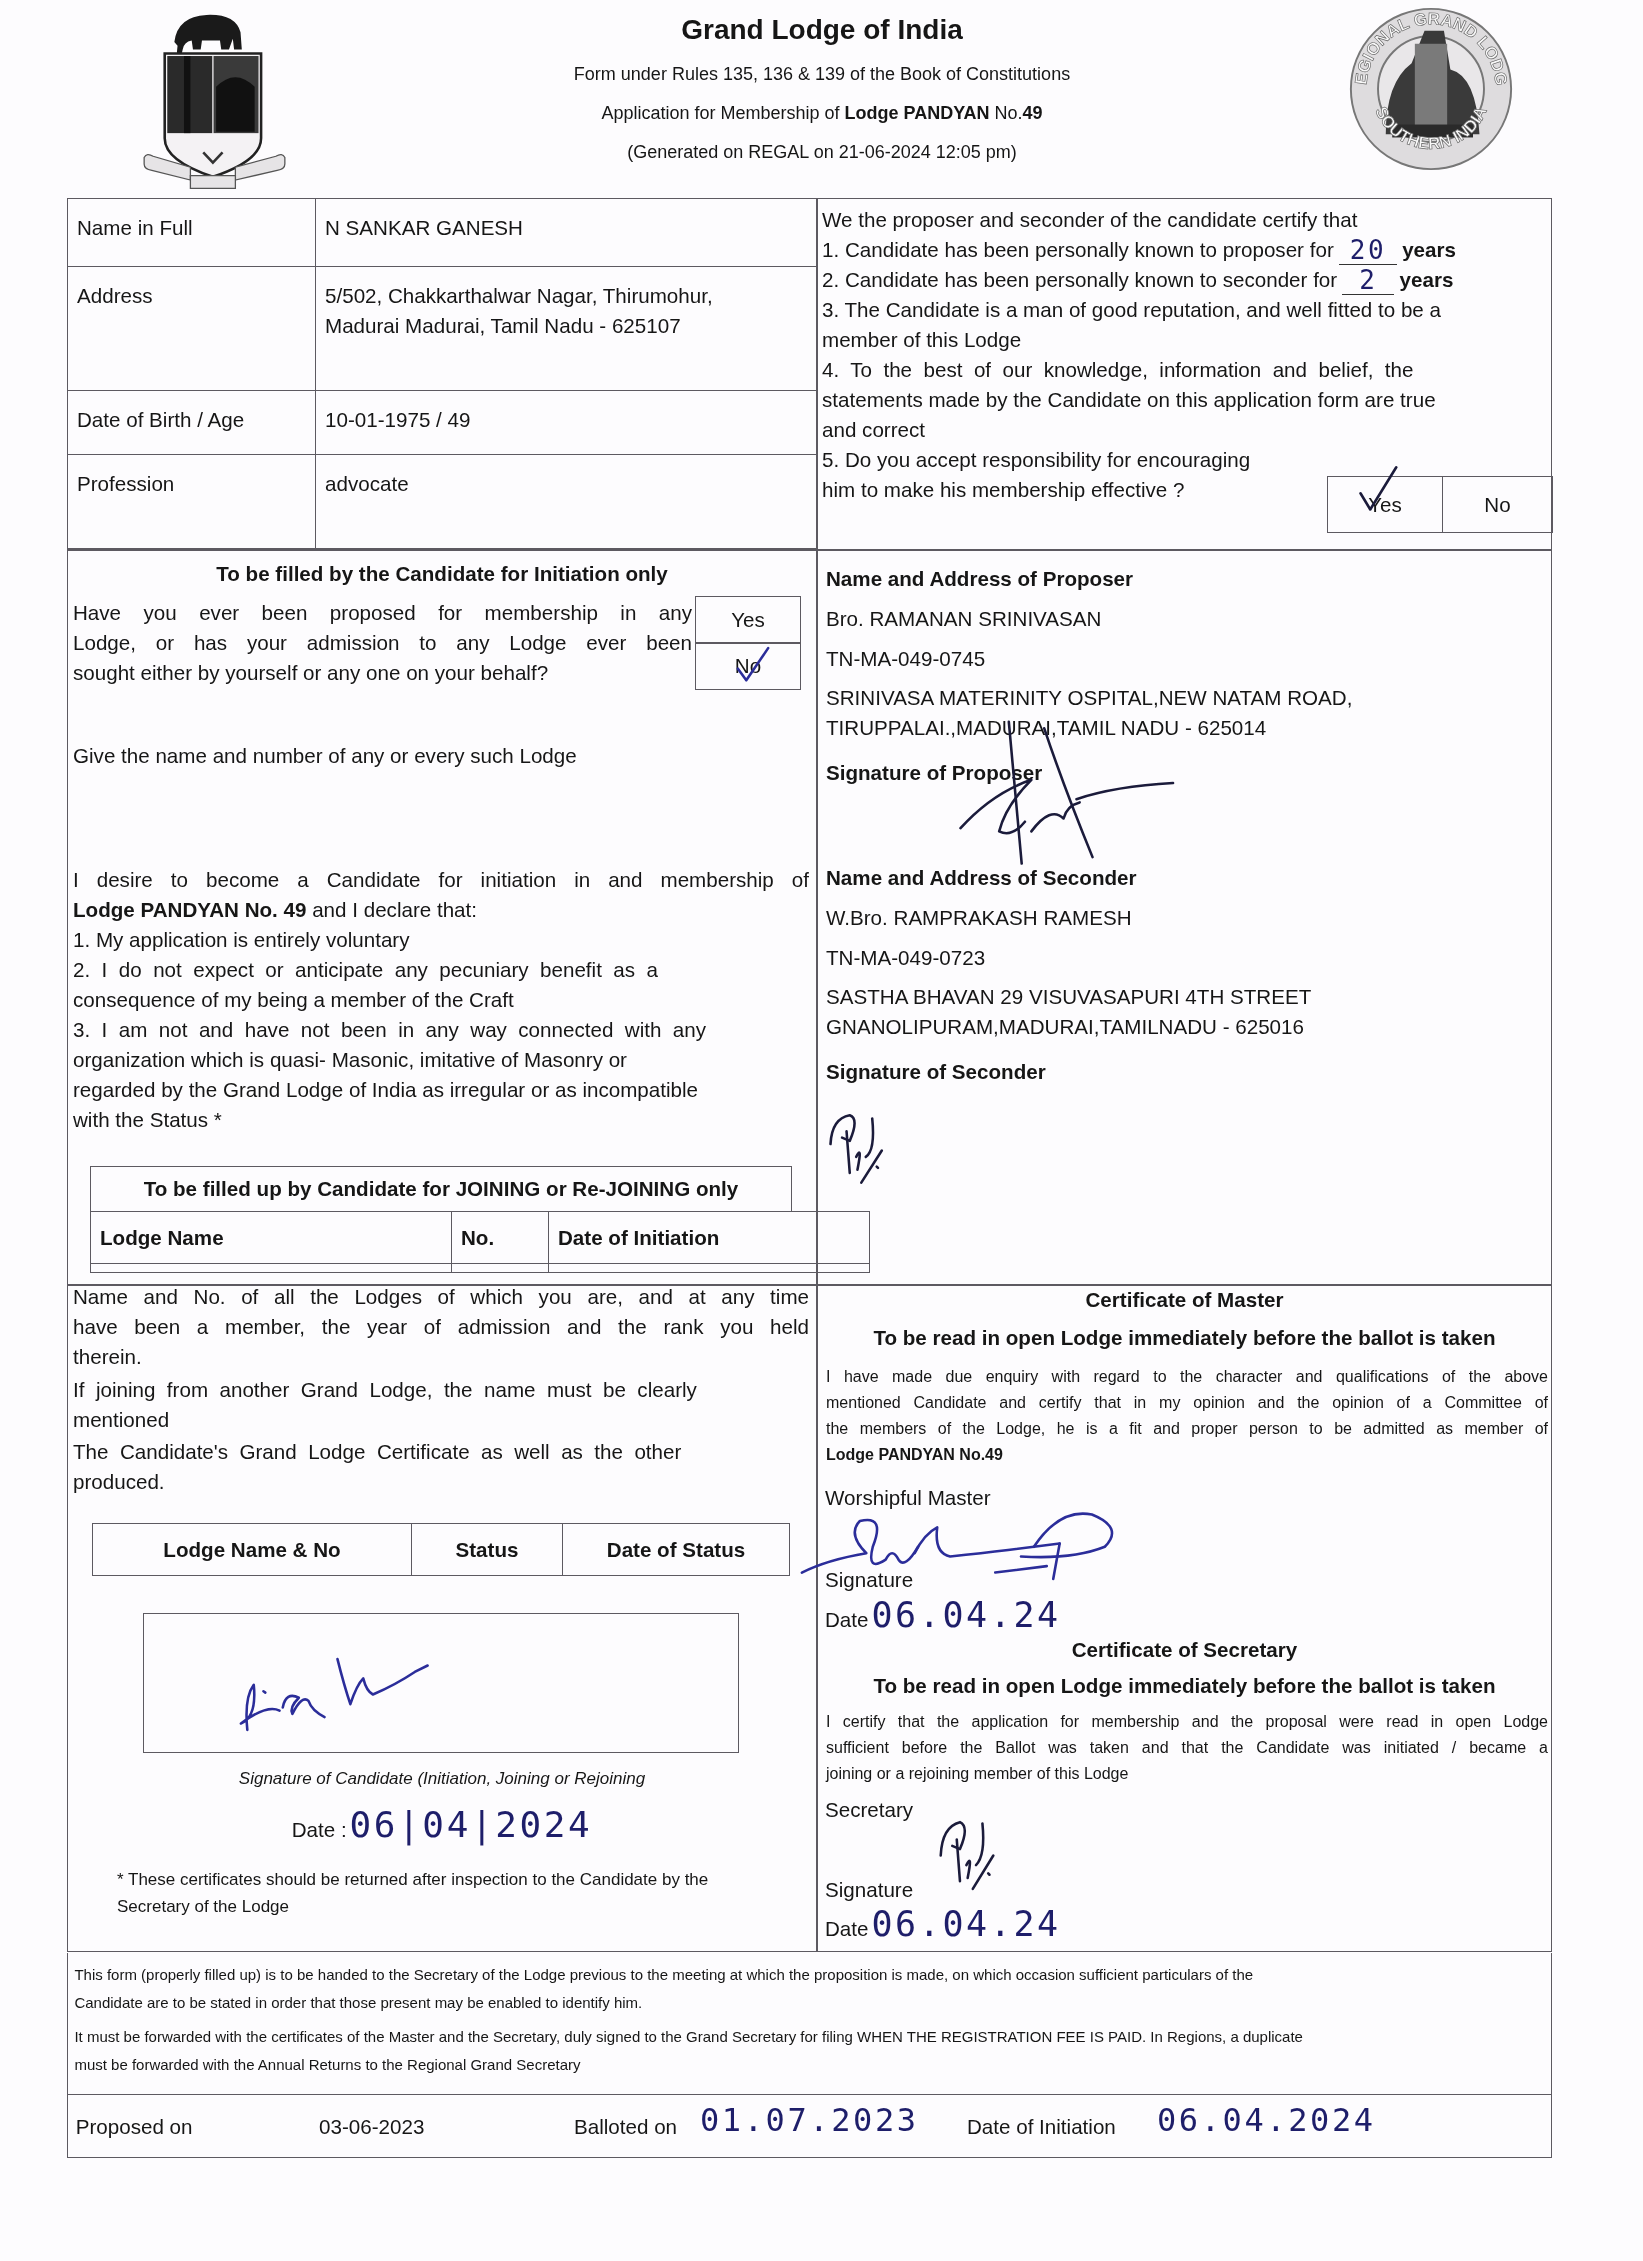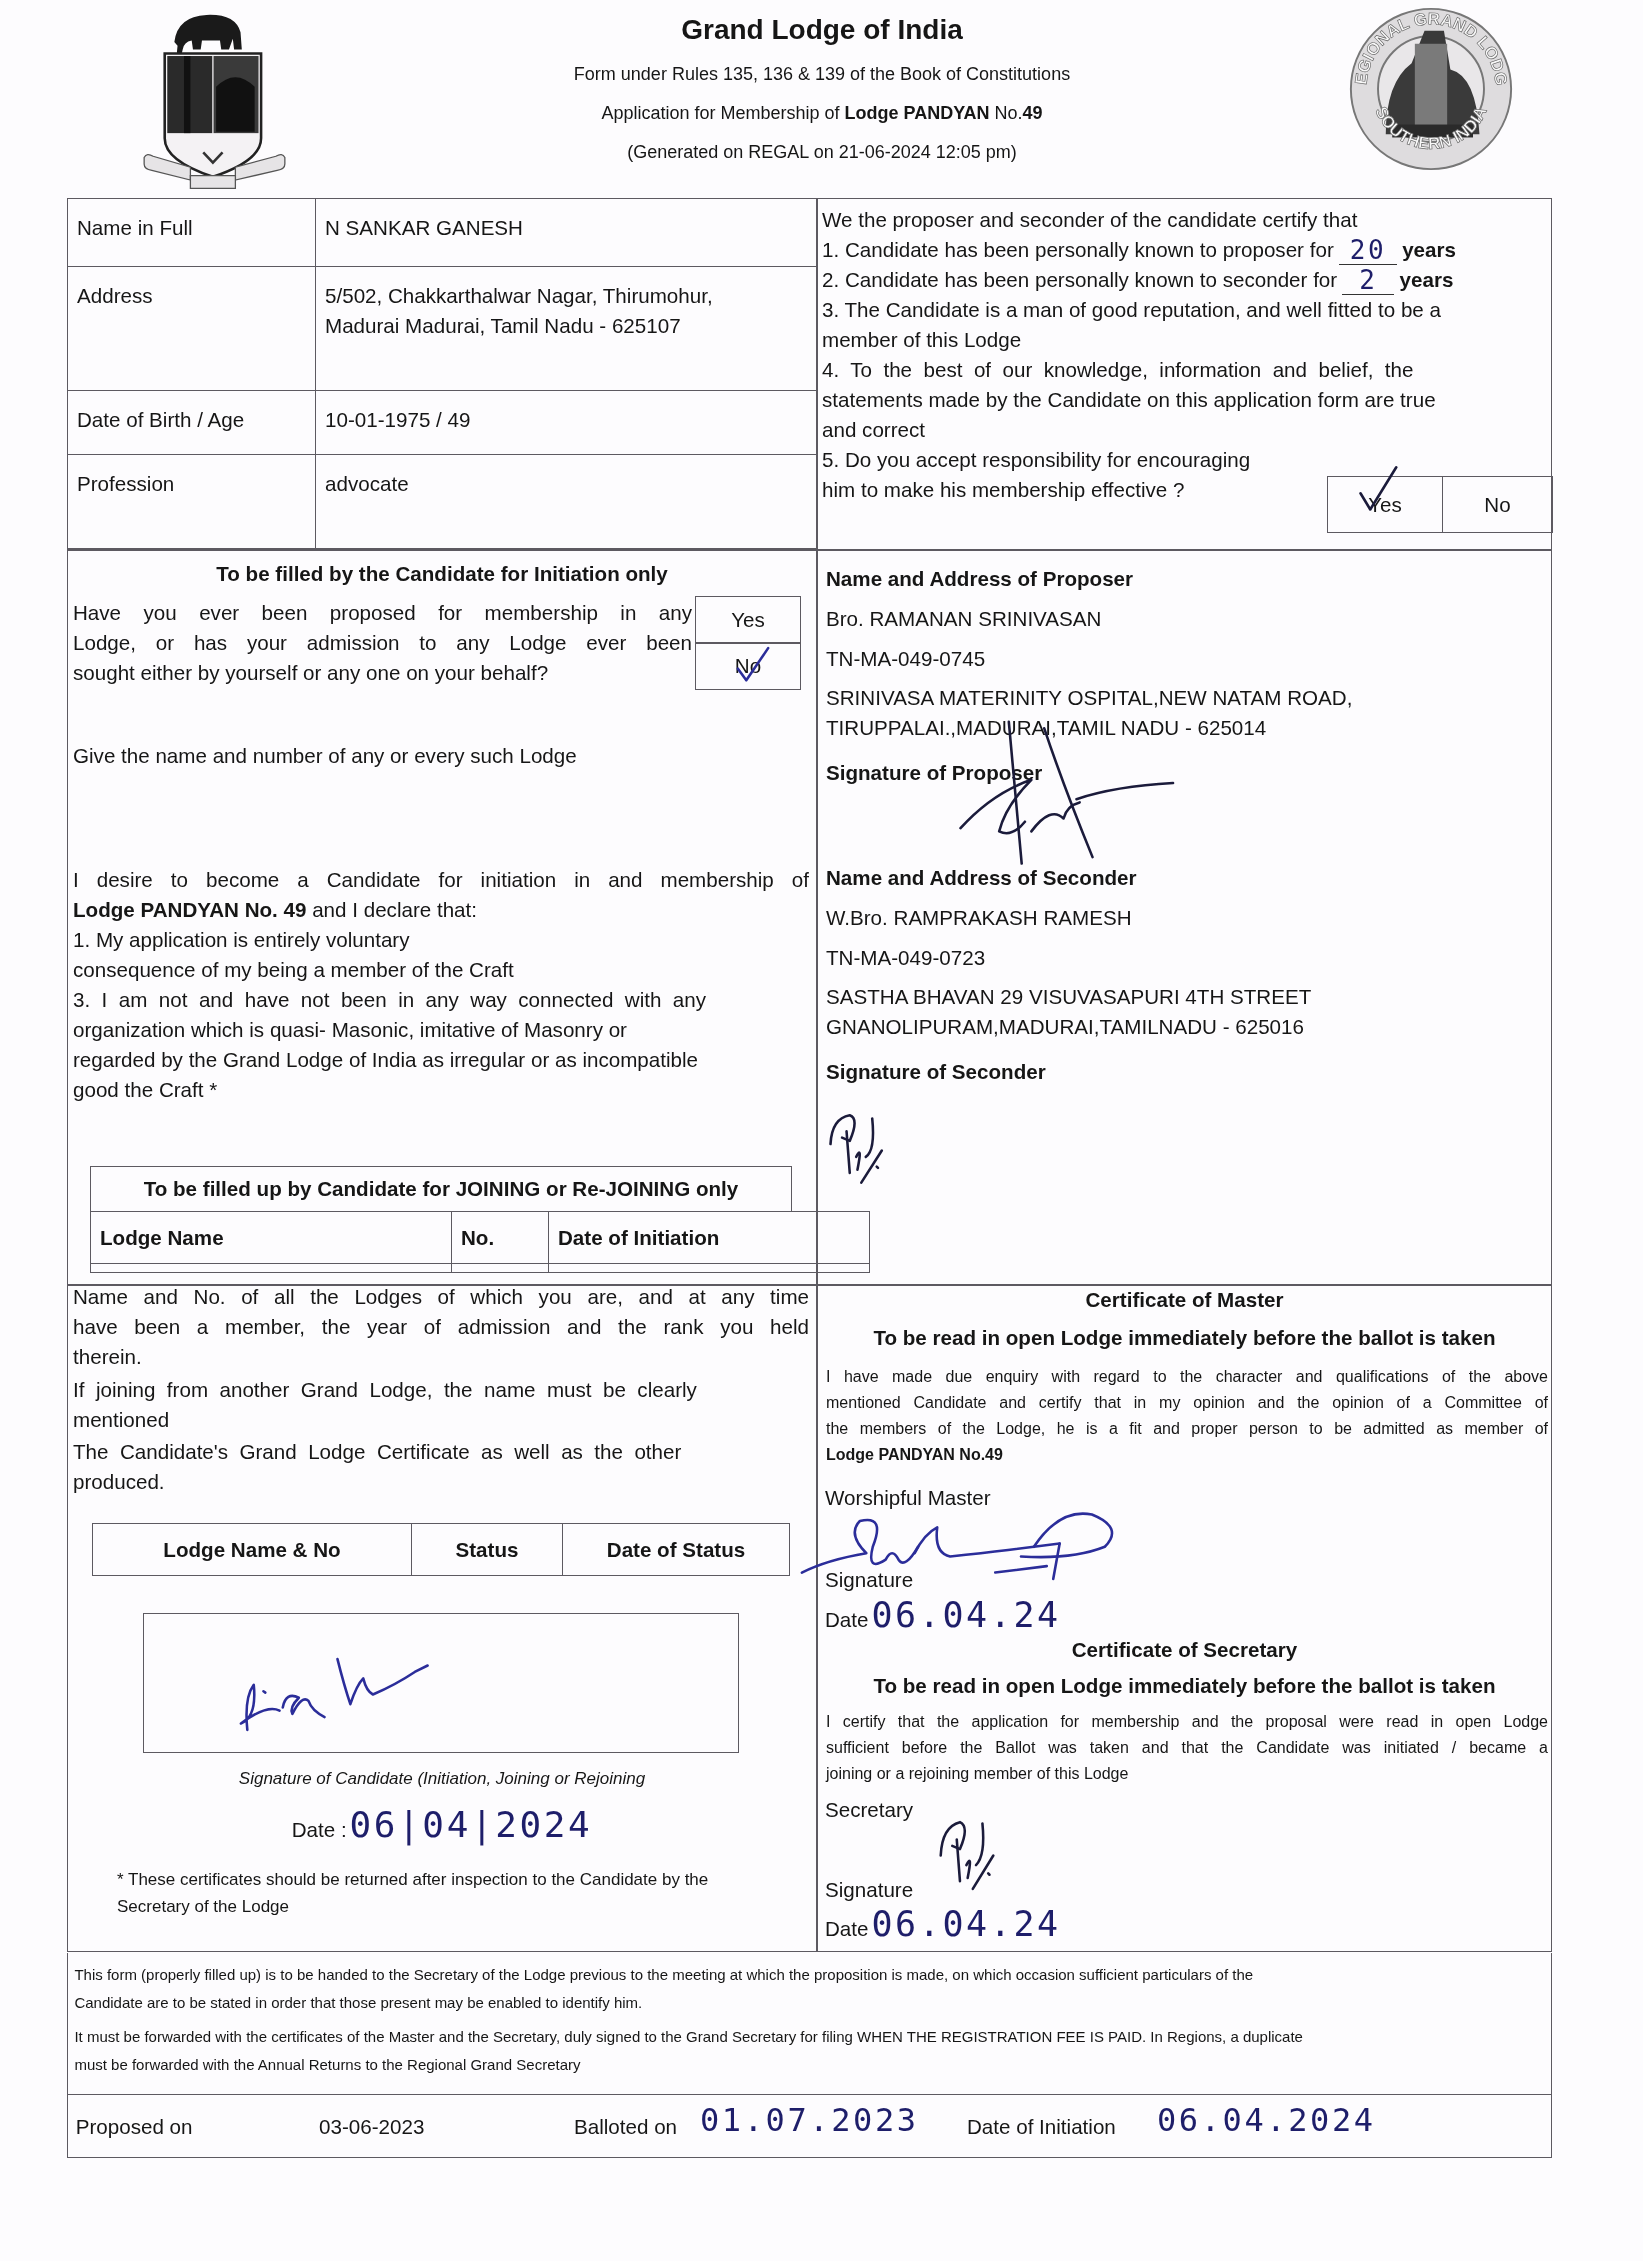--- a/index.html
+++ b/index.html
@@ -163,25 +163,26 @@
   <svg class="sig" style="left:32px; top:0px;" width="52" height="45" viewBox="0 0 80 70">
       <path d="M15 40 L28 58 L62 8"></path>
     </svg>
 </div>
 <div class="abs txt" style="left:73px; top:741px;">Give the name and number of any or every such Lodge</div>
 
 <div class="abs txt" style="left:73px; top:865px; width:736px;">
   <div style="text-align:justify; text-align-last:justify;">I desire to become a Candidate for initiation in and membership of</div>
   <div><span class="b">Lodge PANDYAN No. 49</span><span> and I declare that:</span></div>
   <div>1. My application is entirely voluntary</div>
+  <div style="white-space:pre;">2.  I  do  not  expect  or  anticipate  any  pecuniary  benefit  as  a</div>
   <div>consequence of my being a member of the Craft</div>
   <div style="white-space:pre;">3.  I  am  not  and  have  not  been  in  any  way  connected  with  any</div>
   <div>organization which is quasi- Masonic, imitative of Masonry or</div>
   <div>regarded by the Grand Lodge of India as irregular or as incompatible</div>
-  <div>good the Craft *</div>
+  <div>with the Status *</div>
 </div>
 
 <div class="abs" style="left:90px; top:1166px; width:702px; height:46px; border:1.9px solid #5d5a61; display:flex; align-items:center; justify-content:center; font-size:20.6px; font-weight:bold;">To be filled up by Candidate for JOINING or Re-JOINING only</div>
 <table class="abs inner-table" style="left:90px; top:1211px; width:780px;">
   <tbody>
       <tr style="height:52px;">
     <td style="width:361px;">Lodge Name</td>
     <td style="width:97px;">No.</td>
     <td>Date of Initiation</td>
   </tr>

